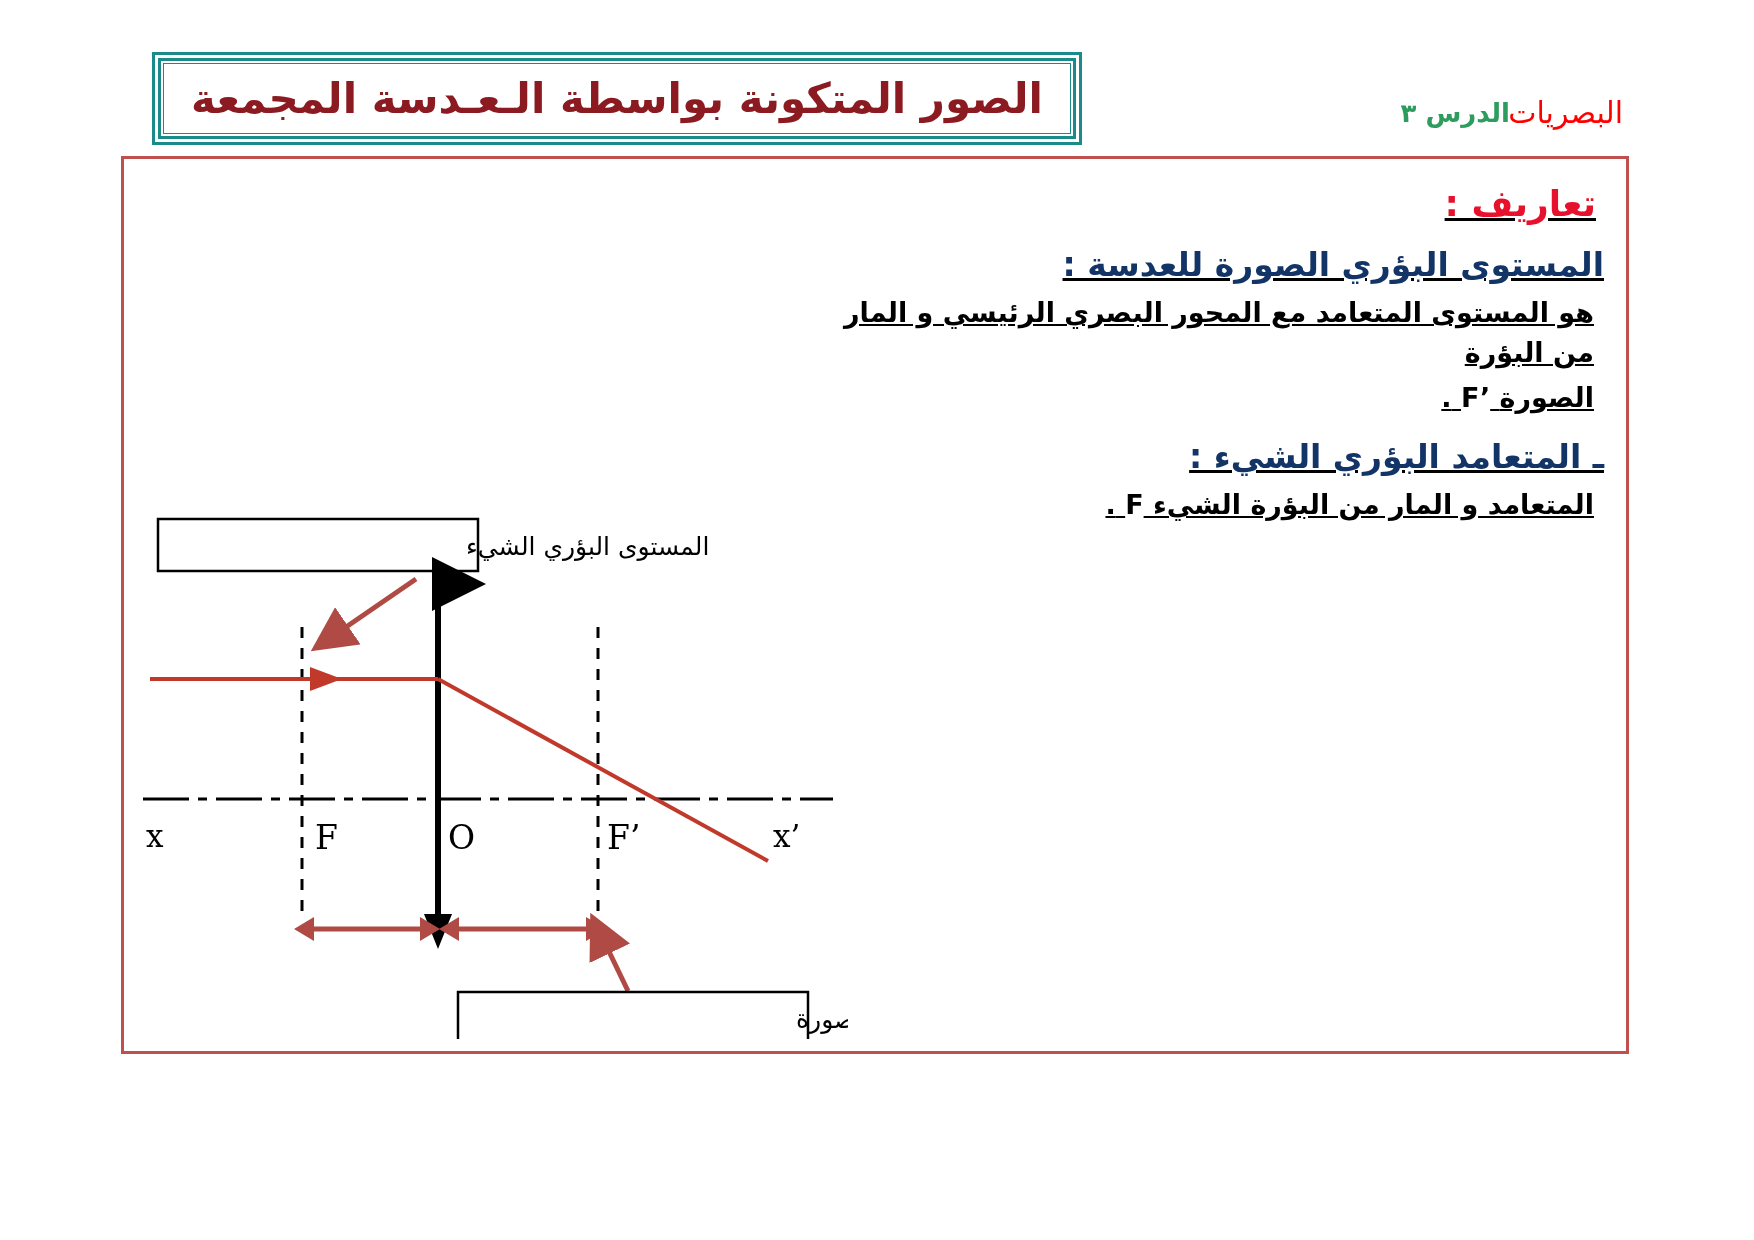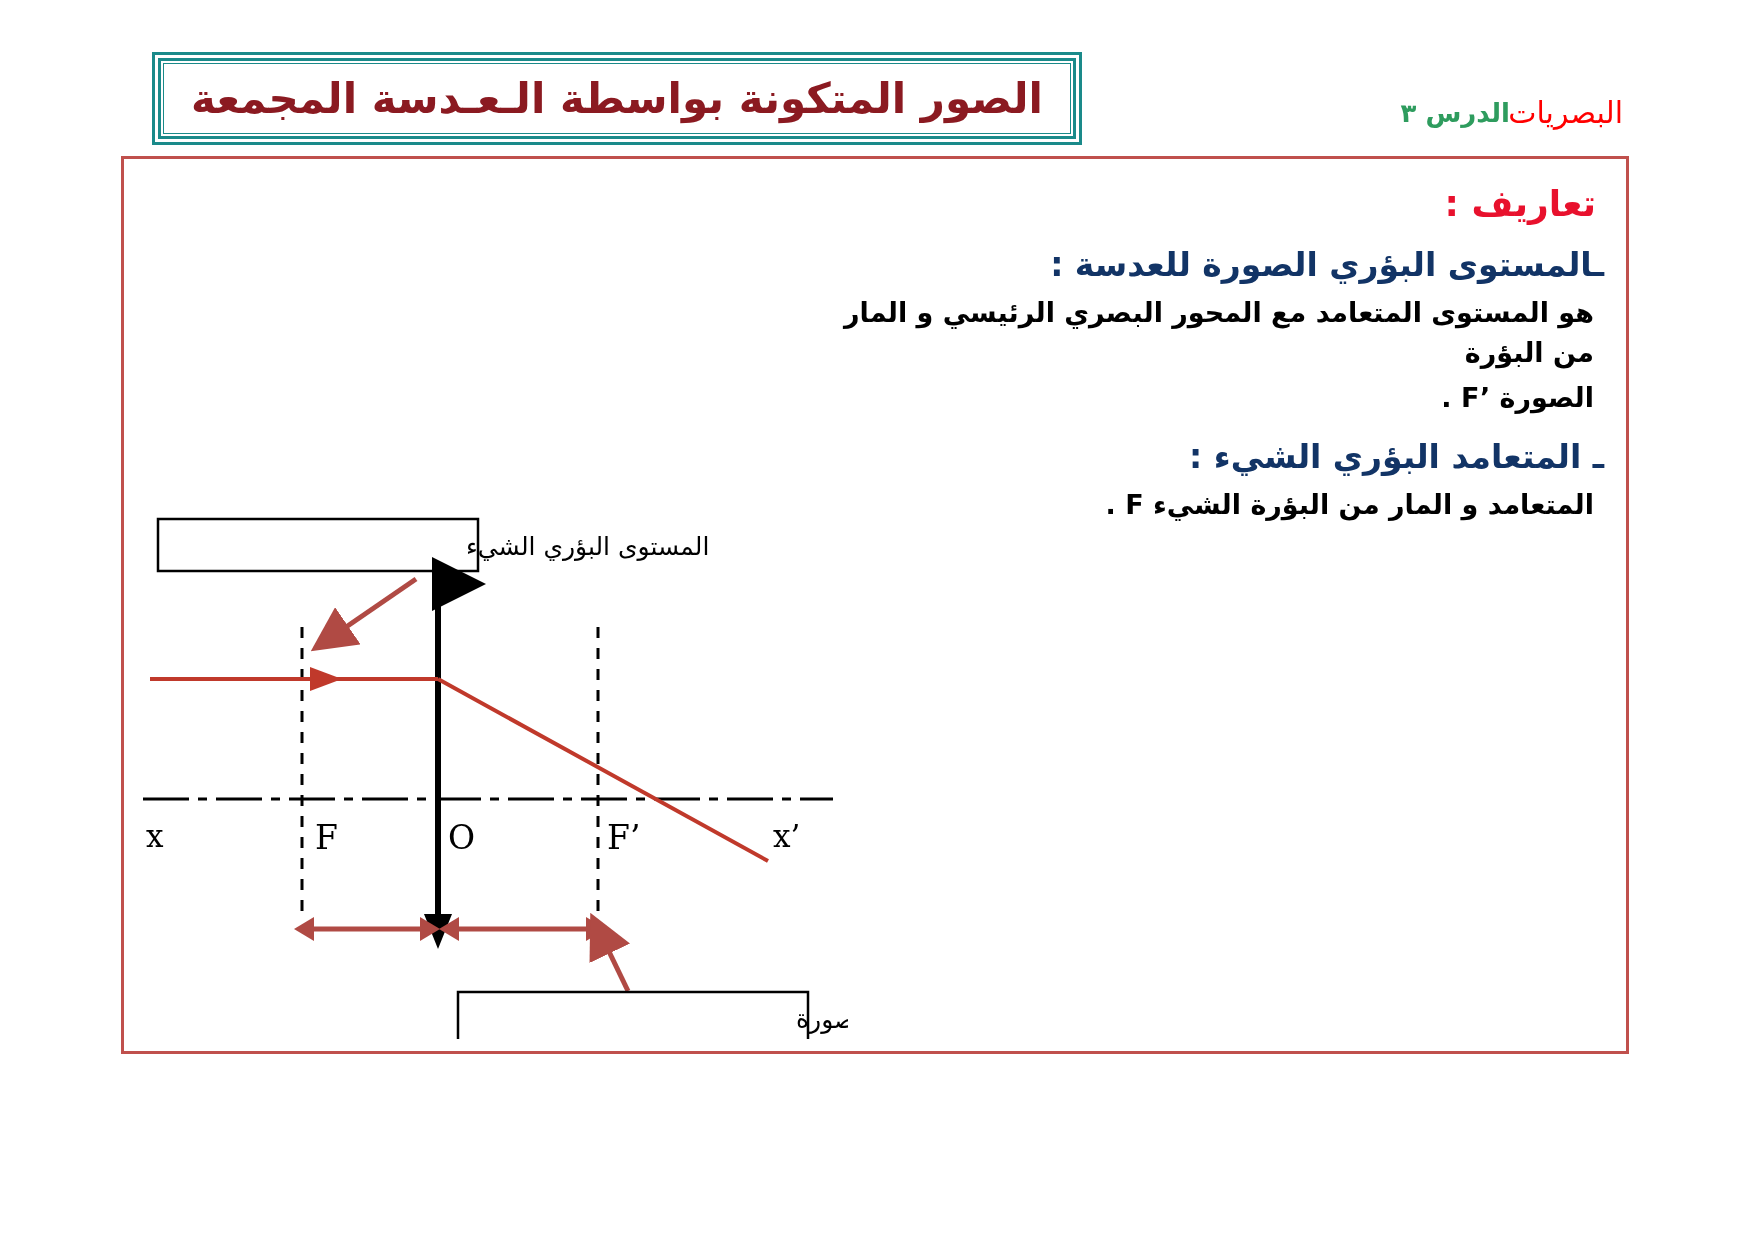--- a/index.html
+++ b/index.html
@@ -97,20 +97,21 @@
   }
 
   
   #text-column {
     position: absolute;
     right: 18px;
     top: 10px;
     width: 770px;
     direction: rtl;
     text-align: right;
+    text-decoration: underline;
   }
 
   .heading-red {
     color: #E8112D;
     font-weight: bold;
     font-size: 36px;
     margin: 12px 12px 10px 0;
     line-height: 1.25;
   }
   .heading-blue {
@@ -165,21 +166,21 @@
 
   <div id="lesson-number">الدرس ٣</div>
 </div>
 
 <div id="content-box">
 
   <div id="text-column">
 
     <div class="heading-red">تعاريف :</div>
 
-    <div class="heading-blue">ـالمستوى البؤري الصورة للعدسة :</div>
+    <div class="heading-blue">المستوى البؤري الصورة للعدسة :</div>
 
     <div class="body-text indent">هو المستوى المتعامد مع المحور البصري الرئيسي و المار من البؤرة</div>
 
     <div class="body-text indent">
       <span>الصورة</span>
       <span class="latin">F’</span>
       <span>.</span>
     </div>
 
     <div class="heading-blue">ـ المتعامد البؤري الشيء :</div>

